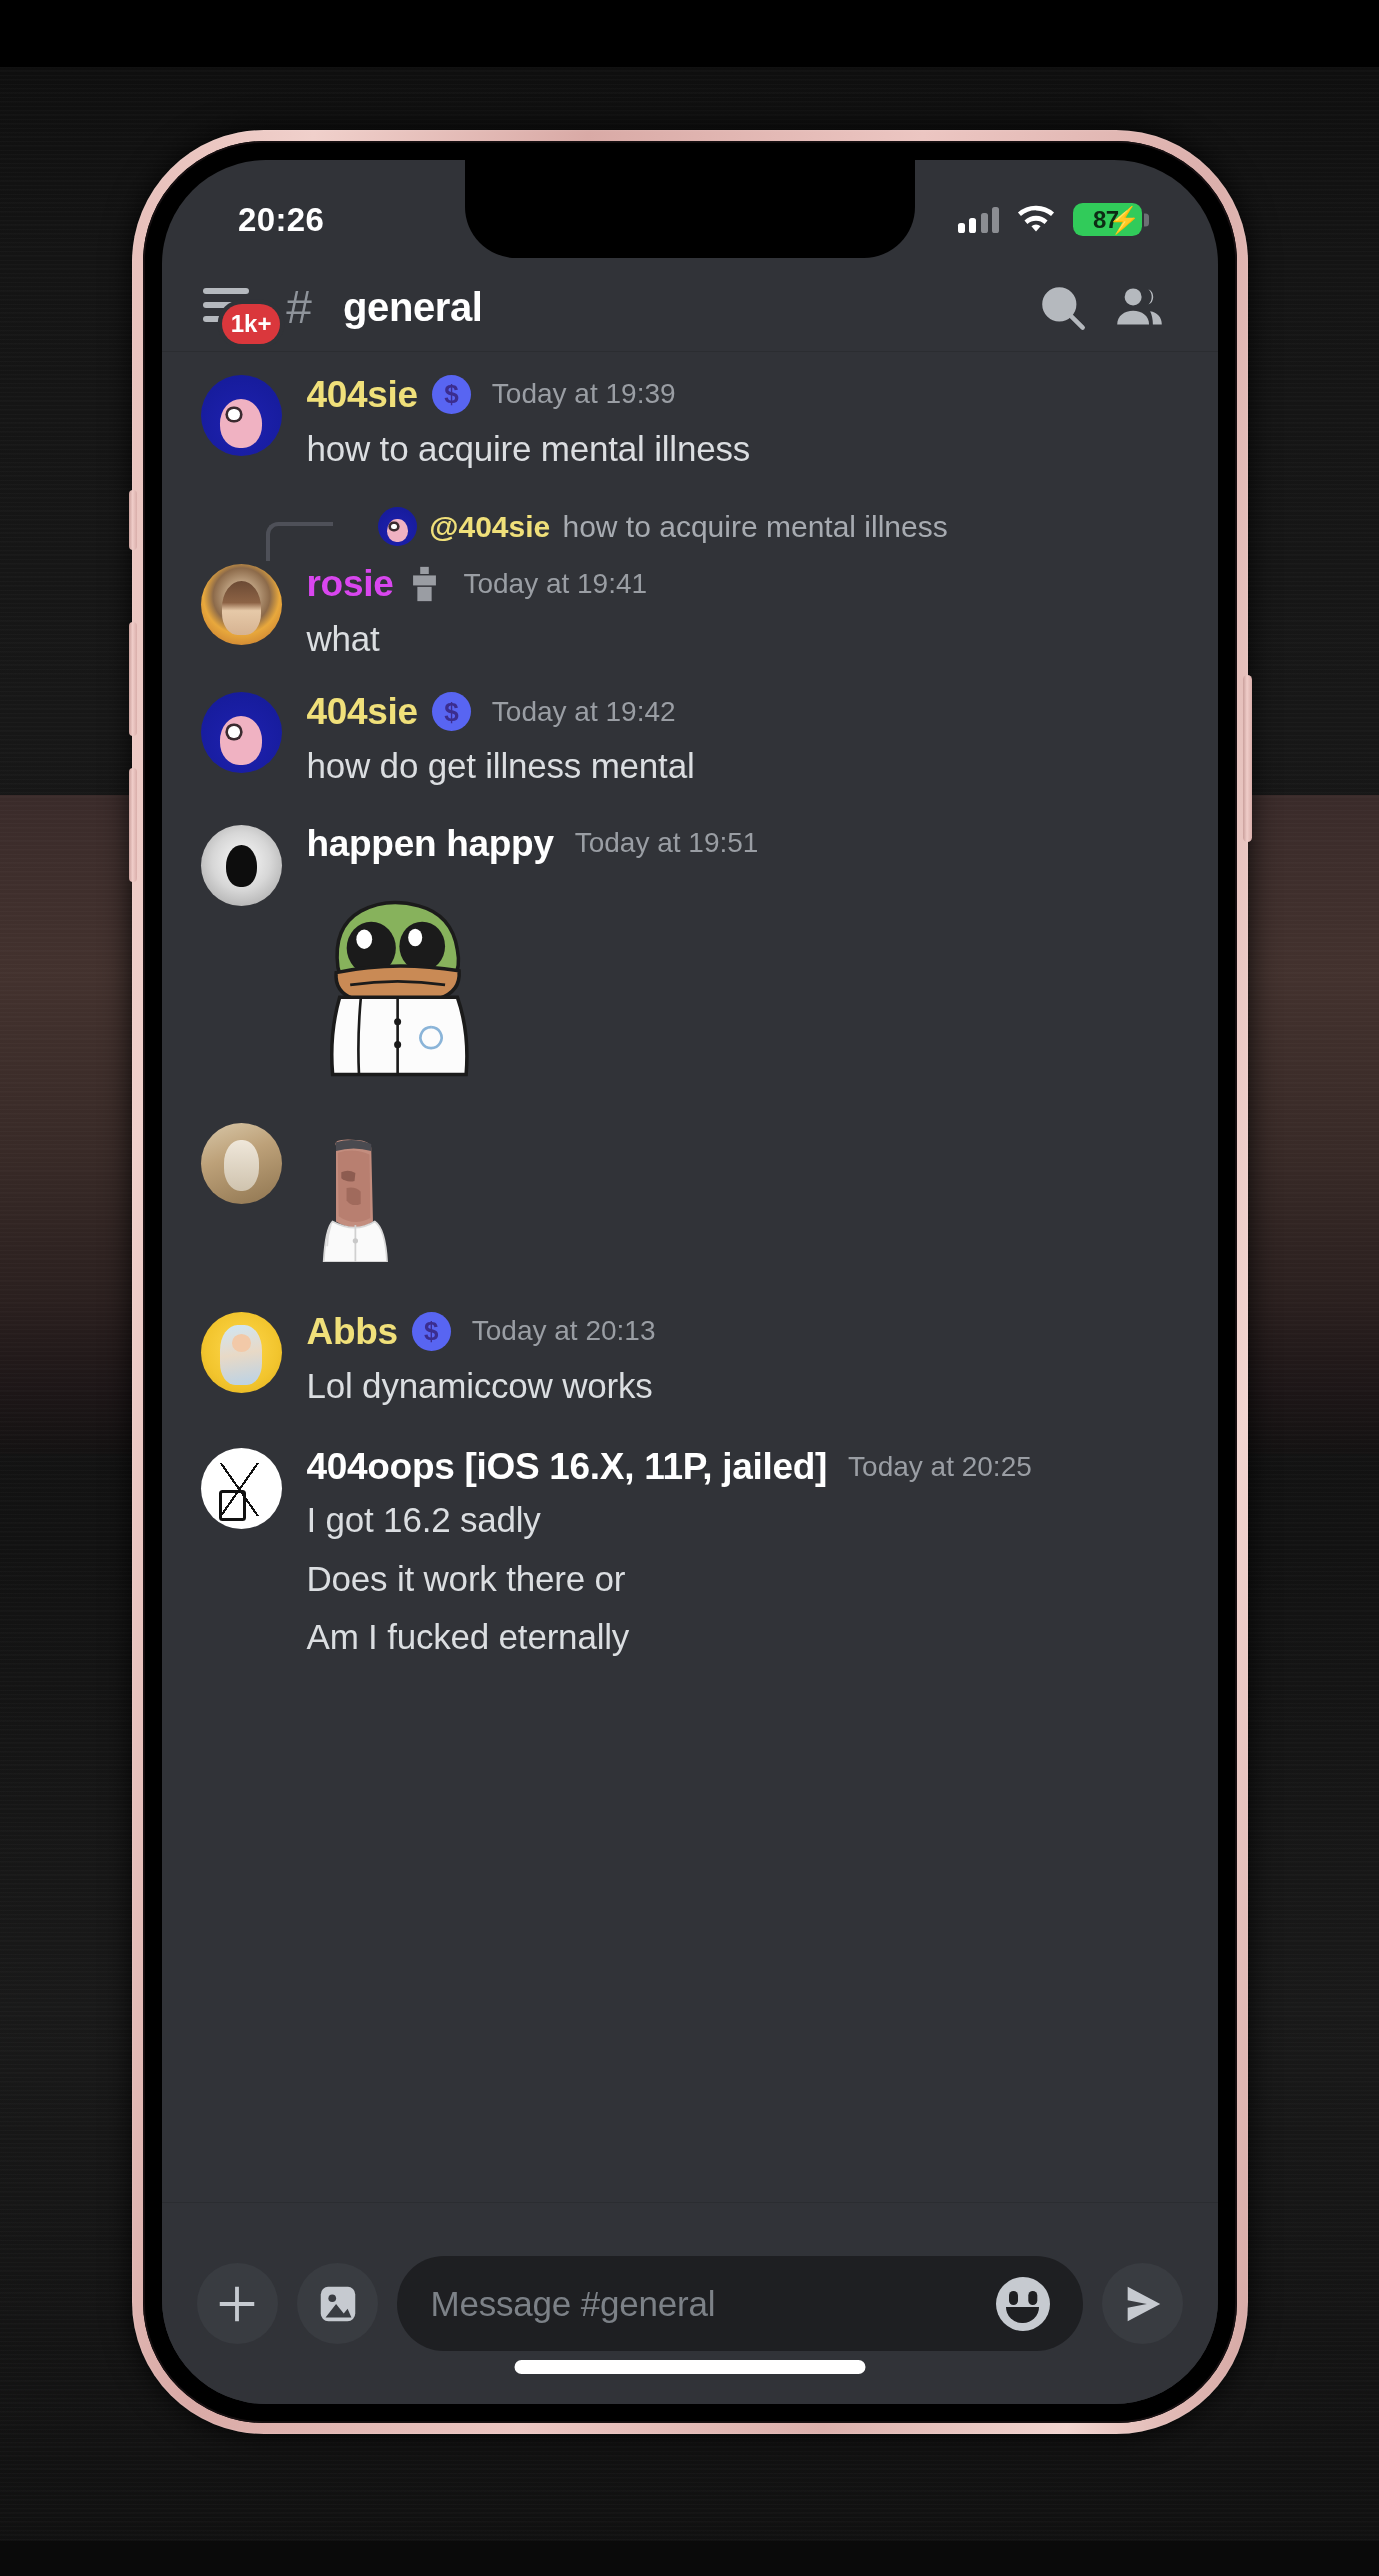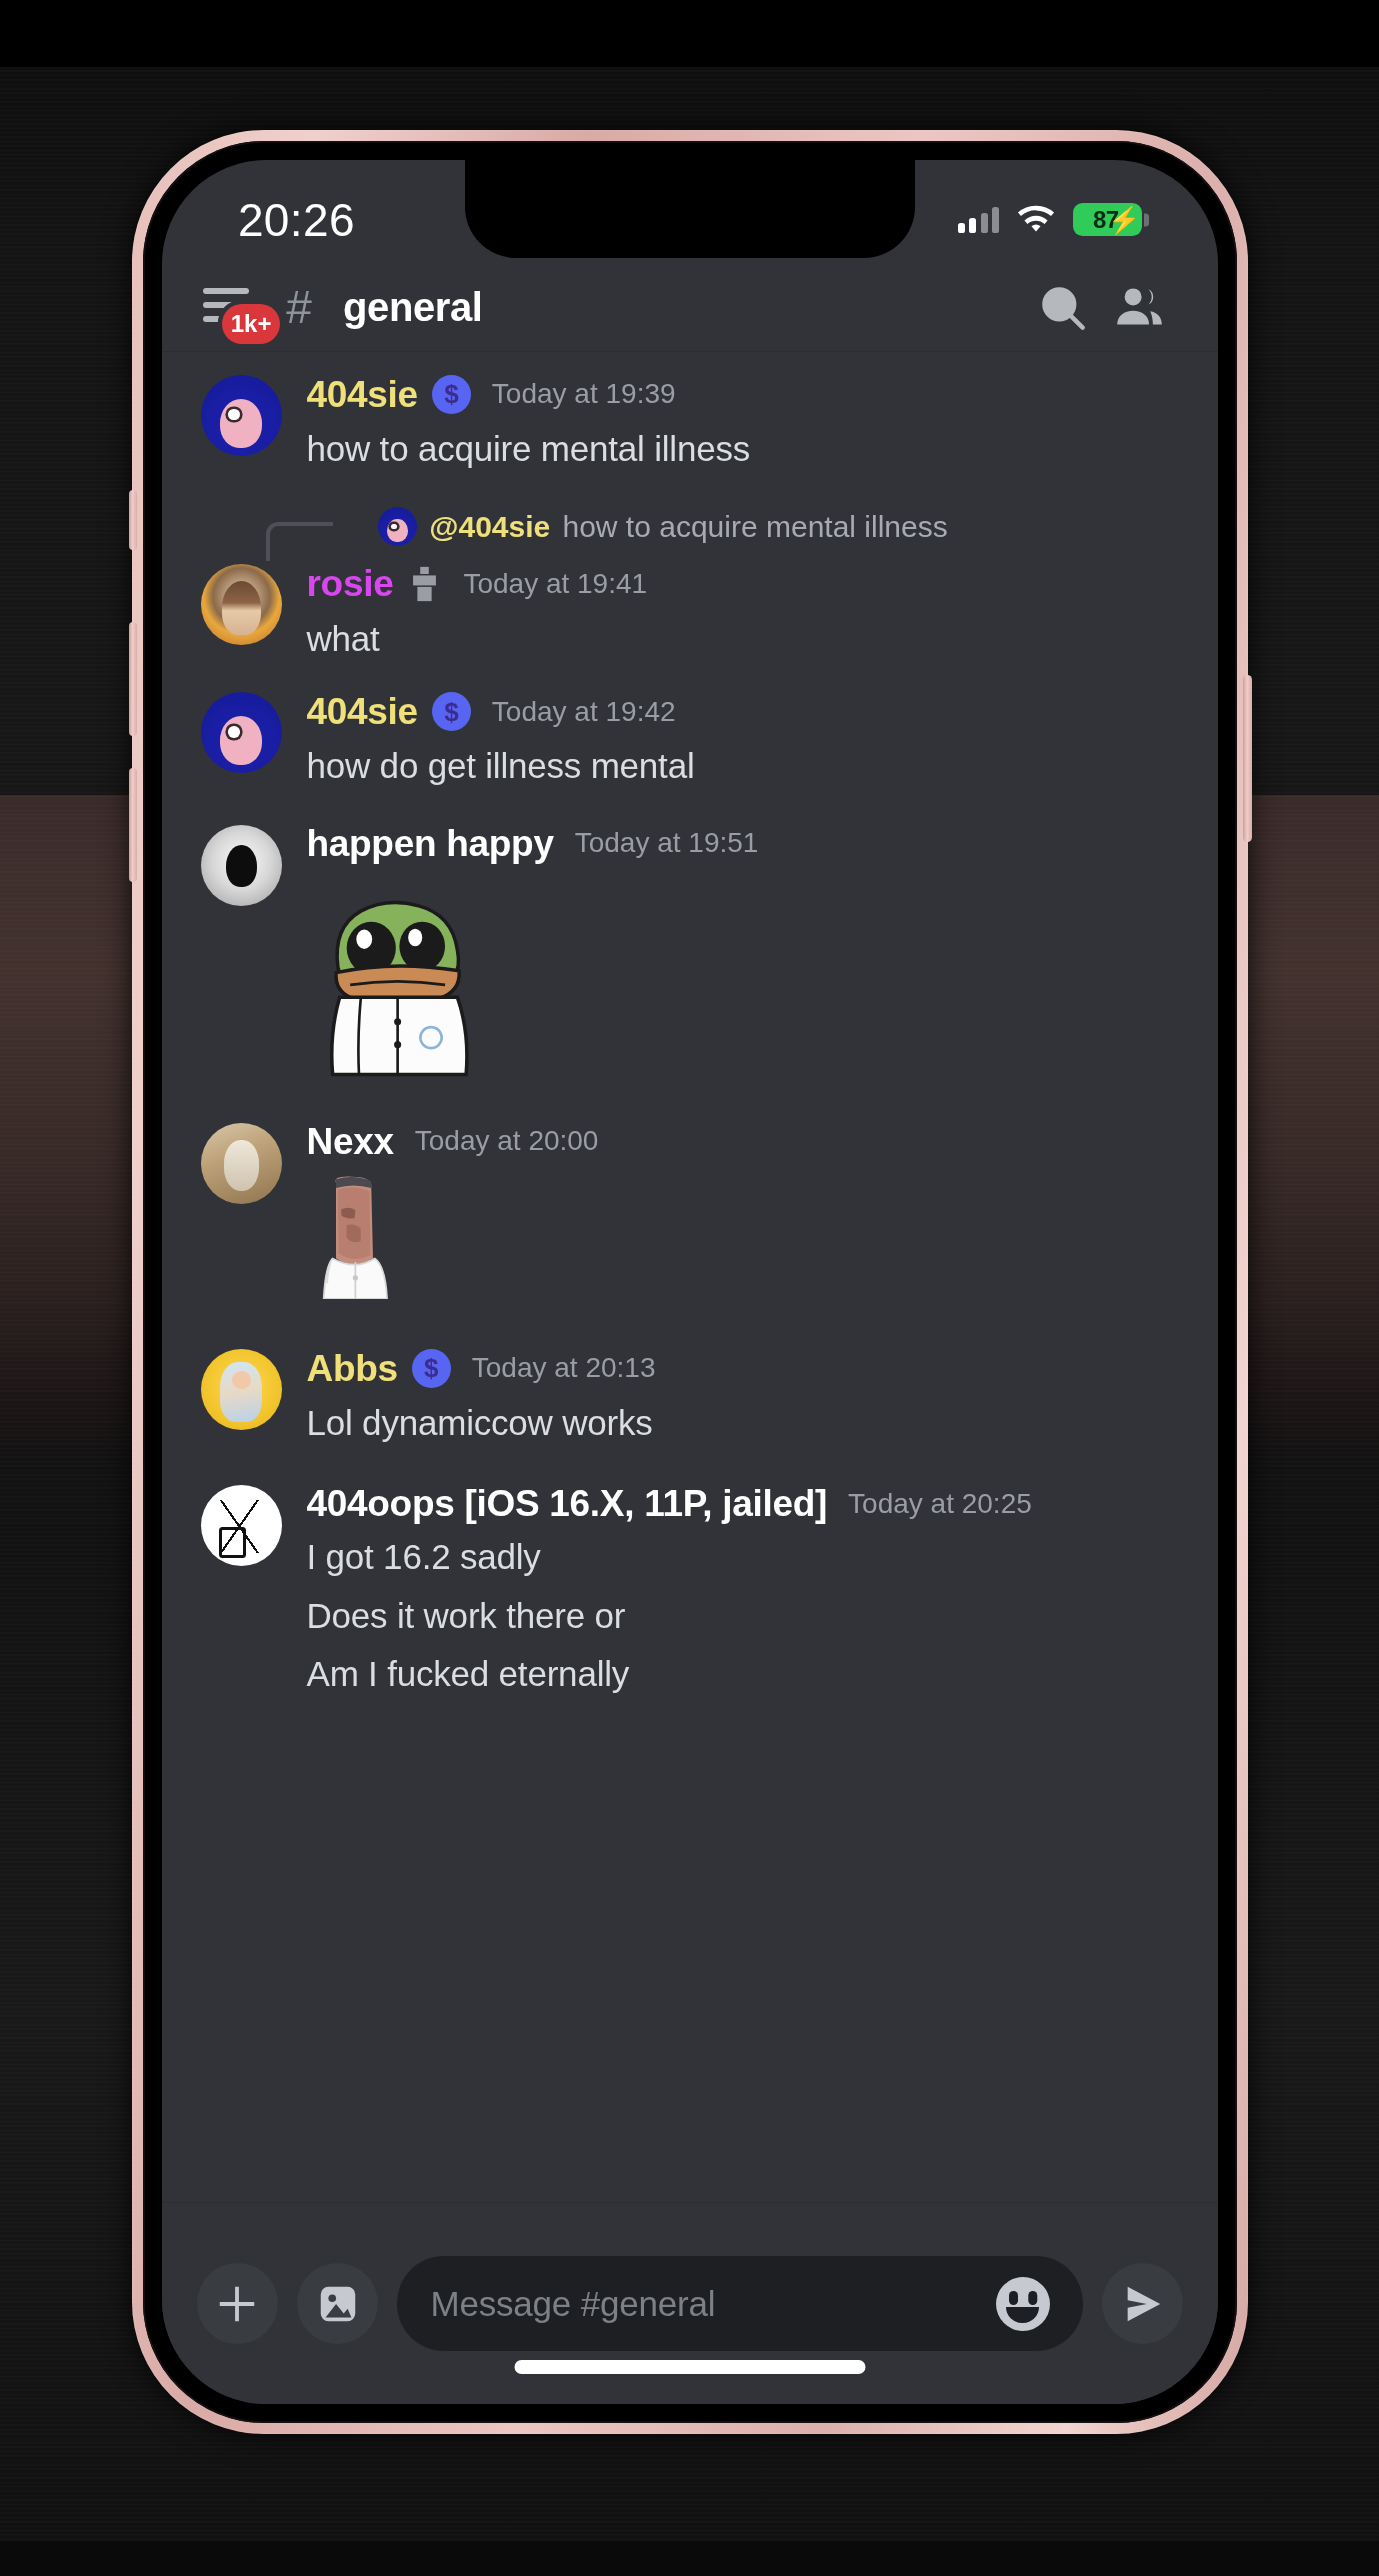--- a/index.html
+++ b/index.html
@@ -71,21 +71,21 @@
     width:450px; height:98px; background:#000;
     border-bottom-left-radius:51px; border-bottom-right-radius:51px; z-index:30;
   }
 
   
   .statusbar {
     position:relative; height:104px; display:flex; align-items:center;
     justify-content:space-between; padding:16px 76px 0 76px; z-index:20;
     color:#fff;
   }
-  .sb-time { font-size:46px; font-weight:400; letter-spacing:0.4px; }
+  .sb-time { font-size:33px; font-weight:700; letter-spacing:0.4px; }
   .sb-right { display:flex; align-items:center; gap:16px; }
   .bars { display:flex; align-items:flex-end; gap:4.4px; height:26px; }
   .bars i { display:block; width:7px; border-radius:2.6px; background:#8b8d92; }
   .bars i.on { background:#fff; }
   .b1{height:9.7px;} .b2{height:15px;} .b3{height:20px;} .b4{height:26px;}
   .battery {
     width:69px; height:33px; border-radius:9.7px; background:#31cb5a;
     display:flex; align-items:center; justify-content:center; position:relative;
     padding-right:3.5px;
   }
@@ -364,24 +364,20 @@
                 <circle cx="104" cy="192" r="4" fill="#1b1b1b"></circle>
                 <path d="M142 172 a12 12 0 1 0 .1 0" fill="none" stroke="#8ab4d8" stroke-width="3"></path>
               </svg>
             </div>
           </div>
         </div>
 
         <div class="msg" style="margin-top:42px">
           <div class="avatar av-nexx"></div>
           <div class="mbody">
-            <div class="mhead">
-              <span class="mname name-white">Nexx</span>
-              <span class="mtime">Today at 20:00</span>
-            </div>
             <div class="sticker">
               <svg class="sticker-moai" viewBox="0 0 110 142">
                 <path d="M34 10 Q30 2 52 3 Q72 3 74 12 L76 96 Q56 110 34 96 Z" fill="#c38d7e"></path>
                 <path d="M36 18 Q54 12 72 20 L73 92 Q54 102 37 90 Z" fill="#b87f70"></path>
                 <path d="M40 40 Q48 36 56 41 L55 50 Q46 52 40 47 Z" fill="#8d5c50"></path>
                 <path d="M46 58 Q56 56 62 62 L62 76 Q52 80 46 72 Z" fill="#a06a5c"></path>
                 <path d="M34 6 Q54 0 74 8 L74 16 Q54 10 34 16 Z" fill="#4a4a50"></path>
                 <path d="M30 96 Q22 104 20 142 L92 142 Q90 104 78 96 Q56 110 30 96 Z" fill="#fafafa" stroke="#d8d8d8" stroke-width="2"></path>
                 <path d="M56 100 L56 142" stroke="#d0d0d0" stroke-width="2"></path>
                 <circle cx="56" cy="118" r="3" fill="#c8c8c8"></circle>

